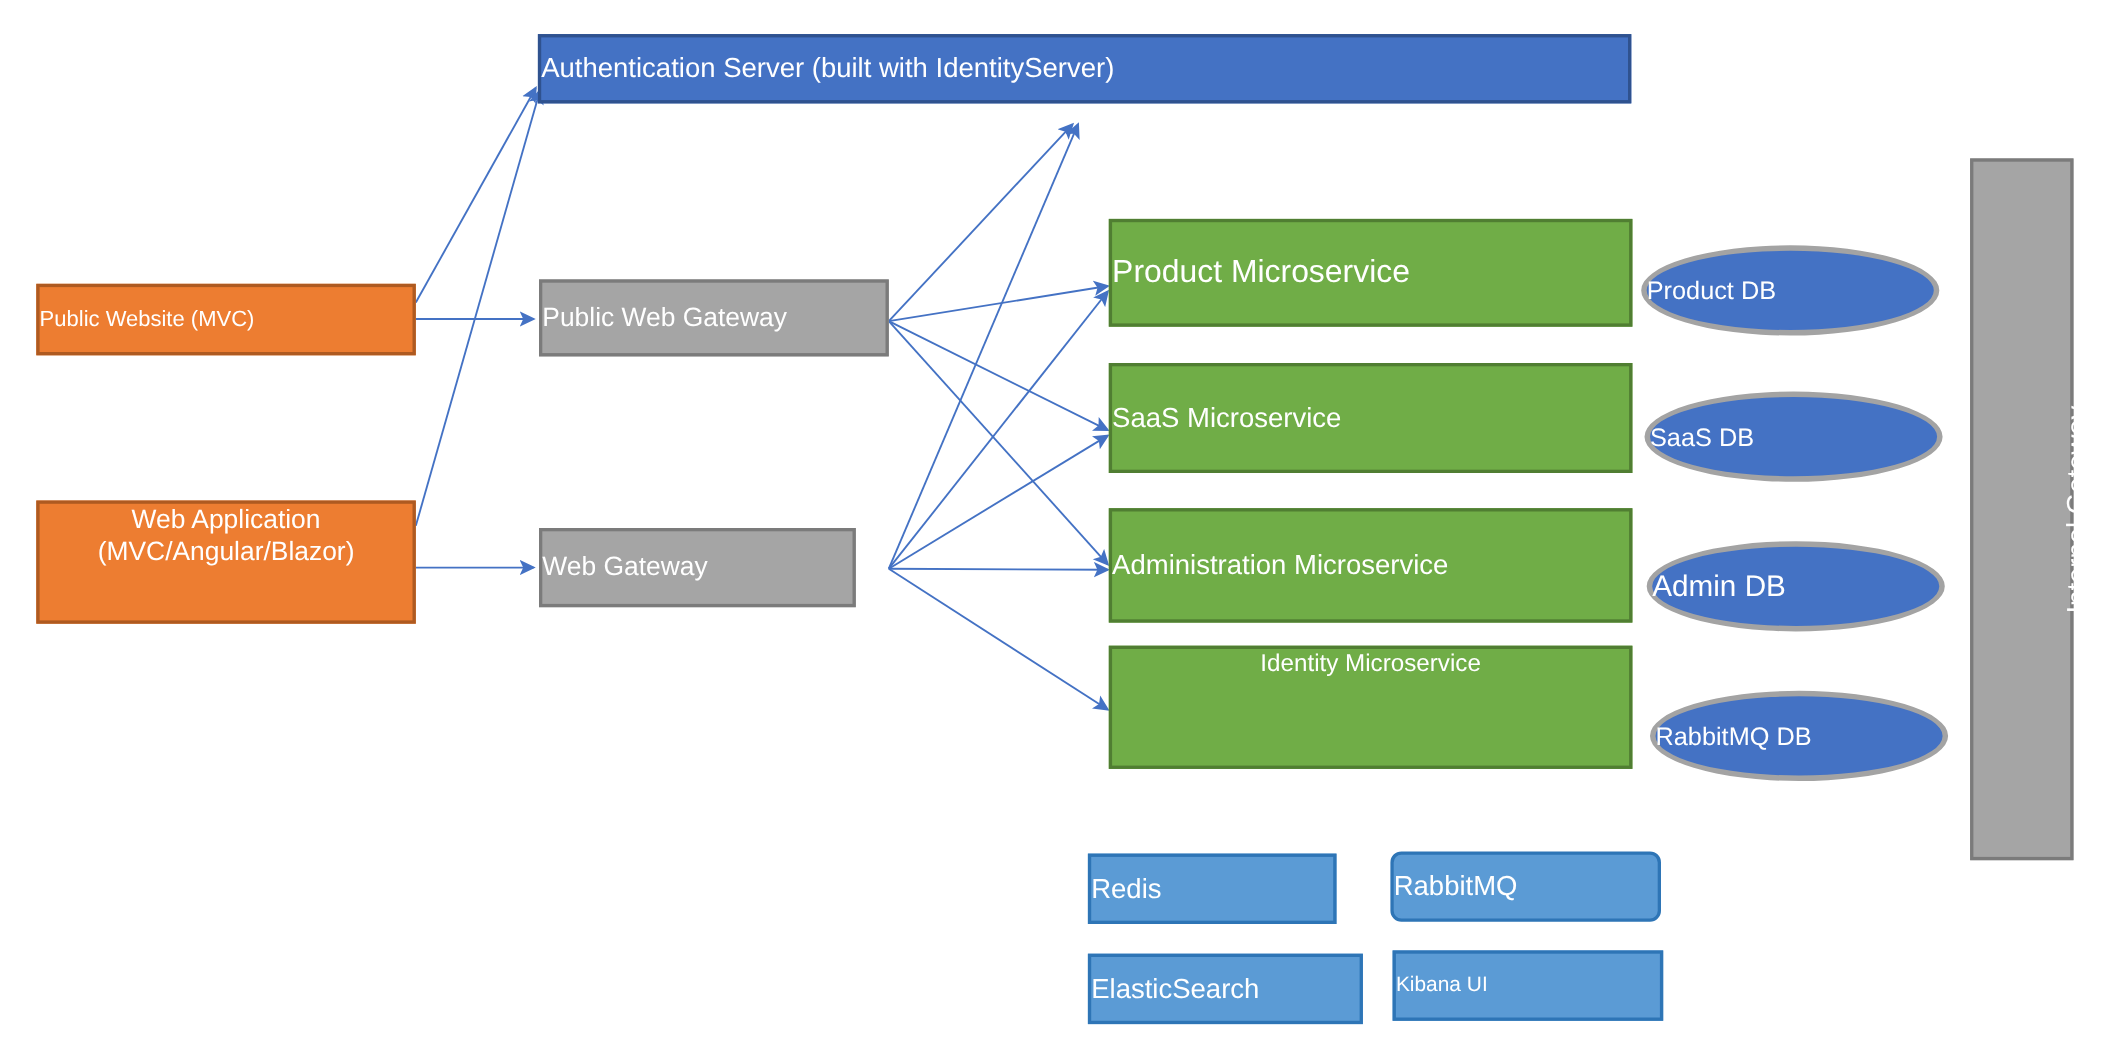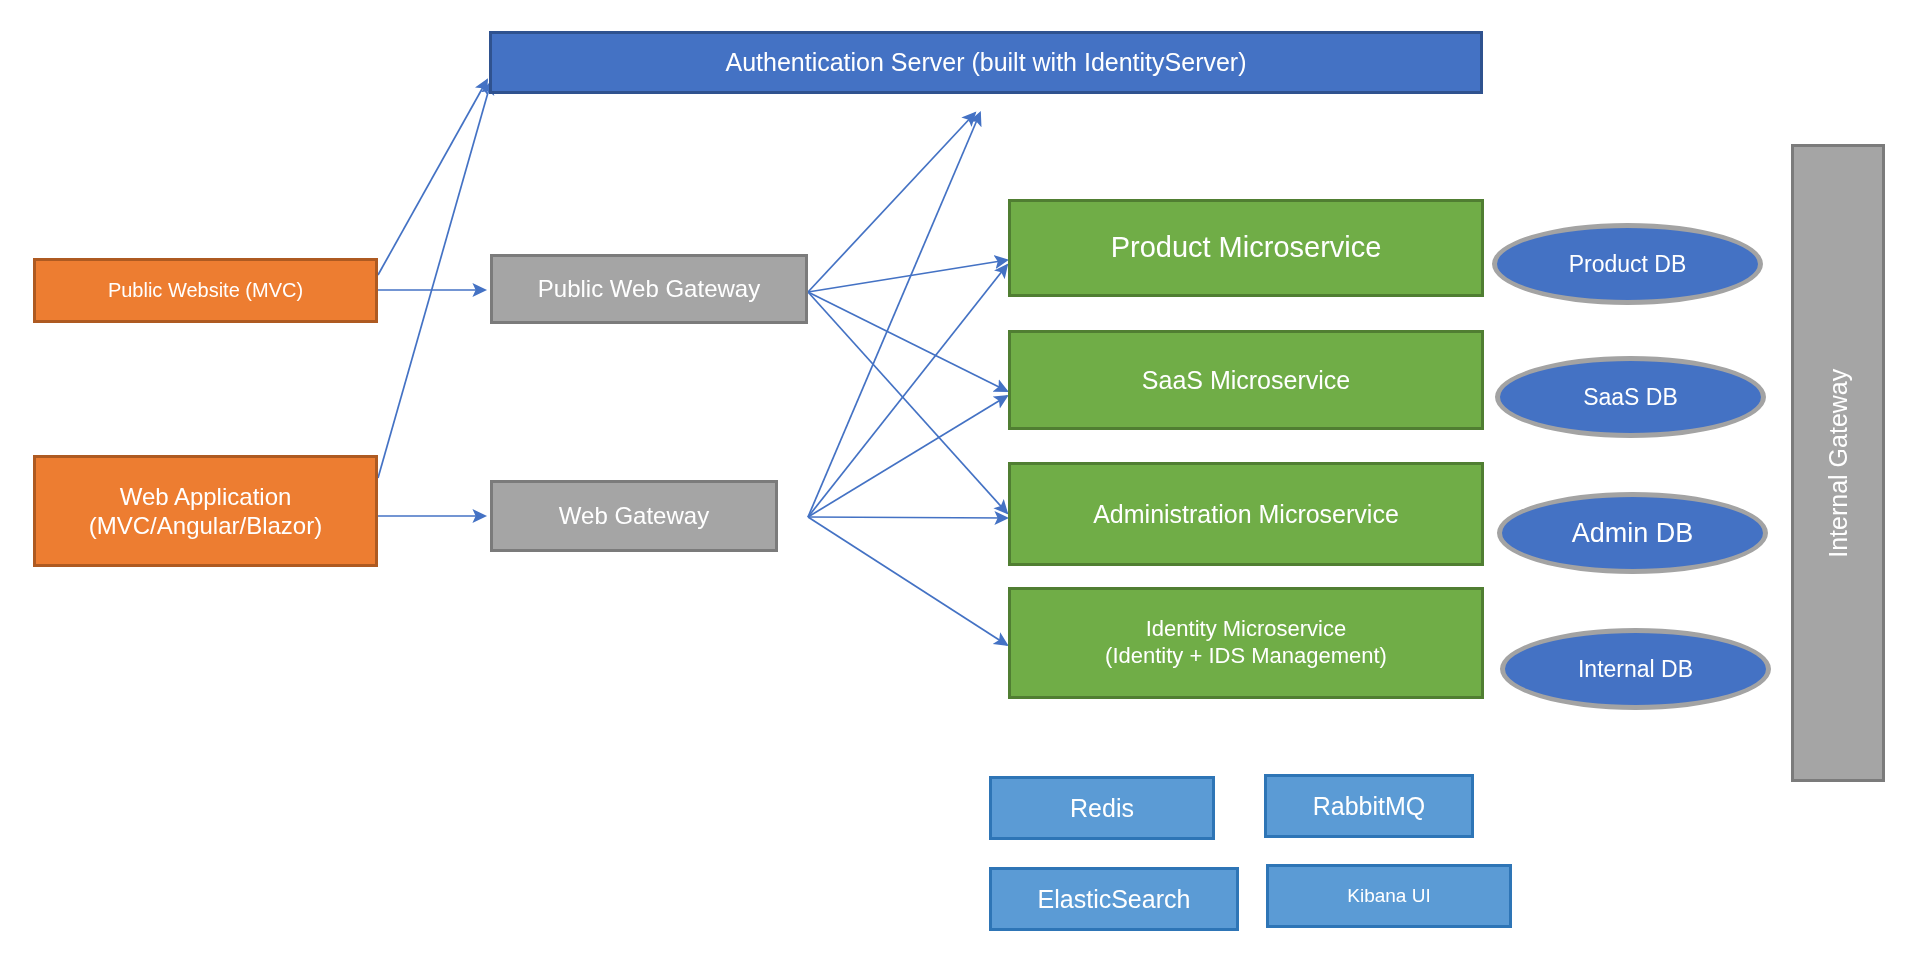--- a/index.html
+++ b/index.html
@@ -24,21 +24,21 @@
     top: 0;
     width: 1915px;
     height: 958px;
     pointer-events: none;
   }
   .node {
     position: absolute;
     box-sizing: border-box;
     display: flex;
     align-items: center;
-    justify-content: center;
+    justify-content: flex-start;
     text-align: center;
     color: #ffffff;
     line-height: 1.22;
     z-index: 2;
   }
   .box {
     border-style: solid;
     border-width: 3px;
   }
   .box-auth {
@@ -147,48 +147,47 @@
   <div class="node box box-green" style="left:1008px; top:330px; width:476px; height:100px; font-size:25px;">
     <span>SaaS Microservice</span>
   </div>
 
   <div class="node box box-green" style="left:1008px; top:462px; width:476px; height:104px; font-size:25px;">
     <span>Administration Microservice</span>
   </div>
 
   <div class="node box box-green" style="left:1008px; top:587px; width:476px; height:112px; font-size:22px; flex-direction:column;">
     <span class="label-line">Identity Microservice</span>
-    <span class="label-line">(Identity + IDS Management)</span>
   </div>
 
   <div class="node ellipse" style="left:1492px; top:223px; width:271px; height:82px; font-size:23px;">
     <span>Product DB</span>
   </div>
 
   <div class="node ellipse" style="left:1495px; top:356px; width:271px; height:82px; font-size:23px;">
     <span>SaaS DB</span>
   </div>
 
   <div class="node ellipse" style="left:1497px; top:492px; width:271px; height:82px; font-size:27px;">
     <span>Admin DB</span>
   </div>
 
   <div class="node ellipse" style="left:1500px; top:628px; width:271px; height:82px; font-size:23px;">
-    <span>Internal DB</span>
+    <span>RabbitMQ DB</span>
   </div>
 
   <div class="node box box-internal-gw" style="left:1791px; top:144px; width:94px; height:638px; font-size:25px;">
     <span class="vert-label">Internal Gateway</span>
   </div>
 
   <div class="node box box-infra" style="left:989px; top:776px; width:226px; height:64px; font-size:25px;">
     <span>Redis</span>
   </div>
 
-  <div class="node box box-infra" style="left:1264px; top:774px; width:210px; height:64px; font-size:25px;">
+  <div class="node box box-infra" style="left:1264px; top:774px; width:246px; height:64px; font-size:25px;border-radius:10px;">
     <span>RabbitMQ</span>
   </div>
 
   <div class="node box box-infra" style="left:989px; top:867px; width:250px; height:64px; font-size:25px;">
     <span>ElasticSearch</span>
   </div>
 
   <div class="node box box-infra" style="left:1266px; top:864px; width:246px; height:64px; font-size:19px;">
     <span>Kibana UI</span>
   </div>

